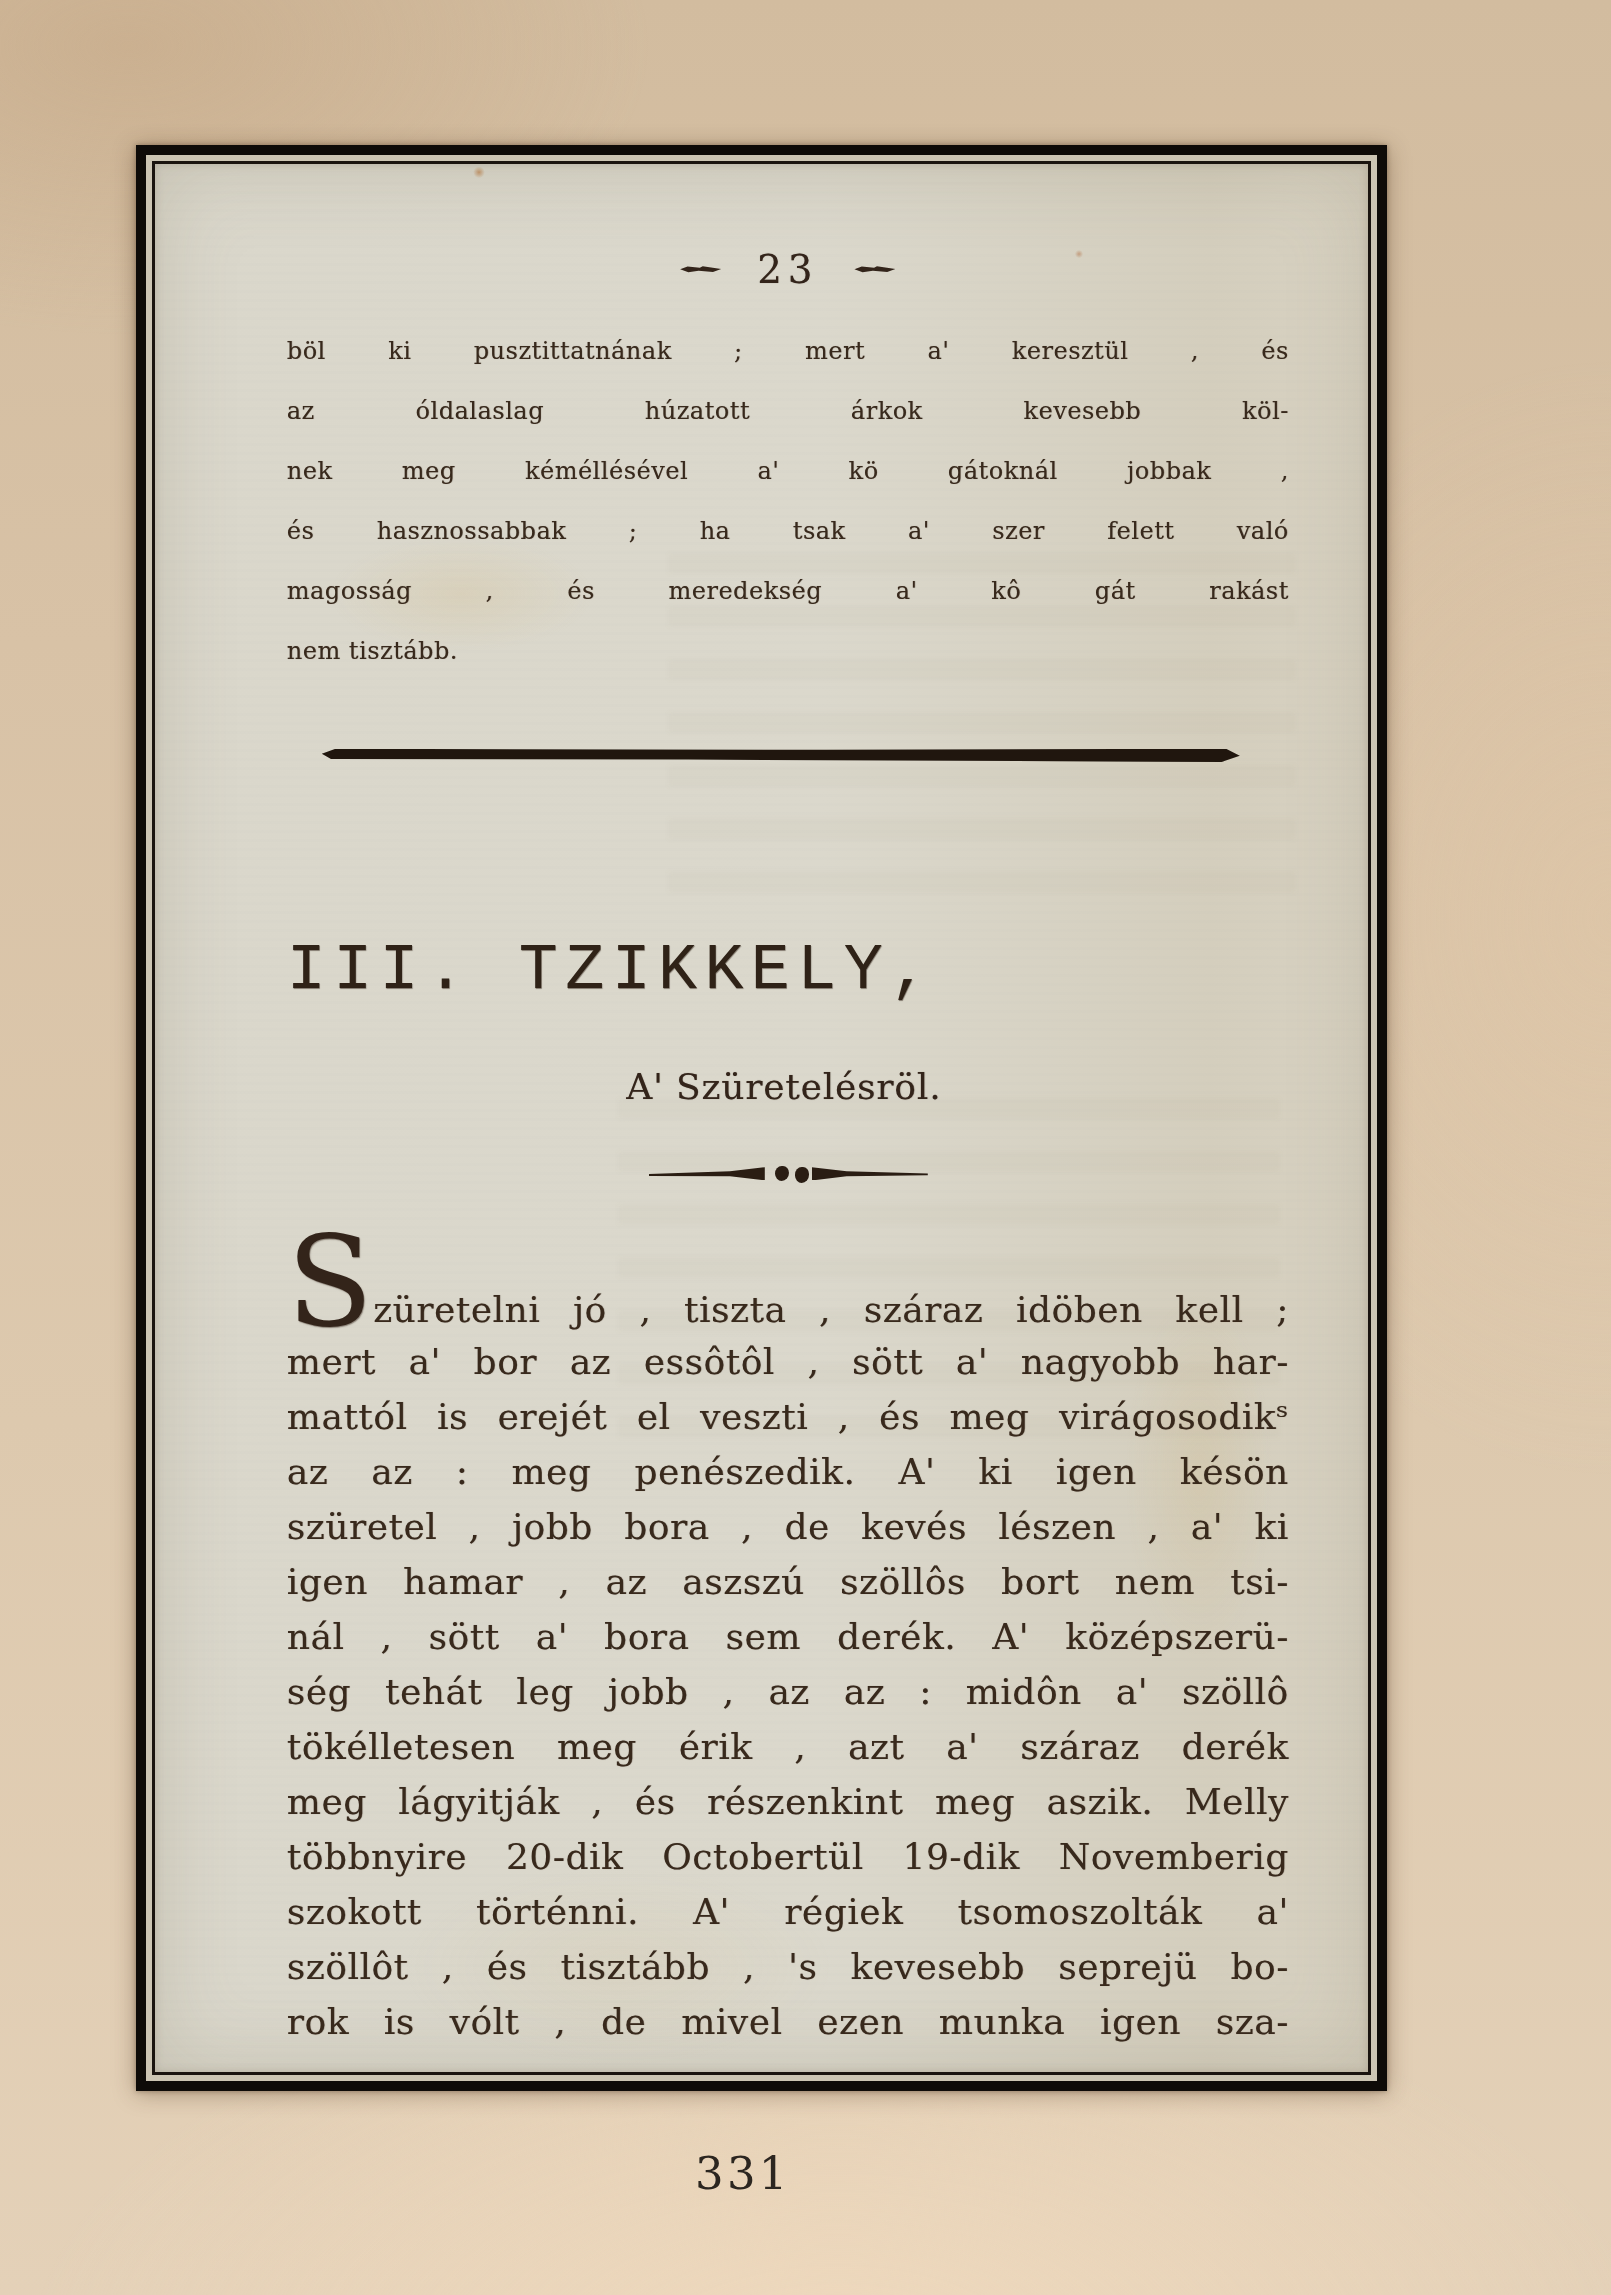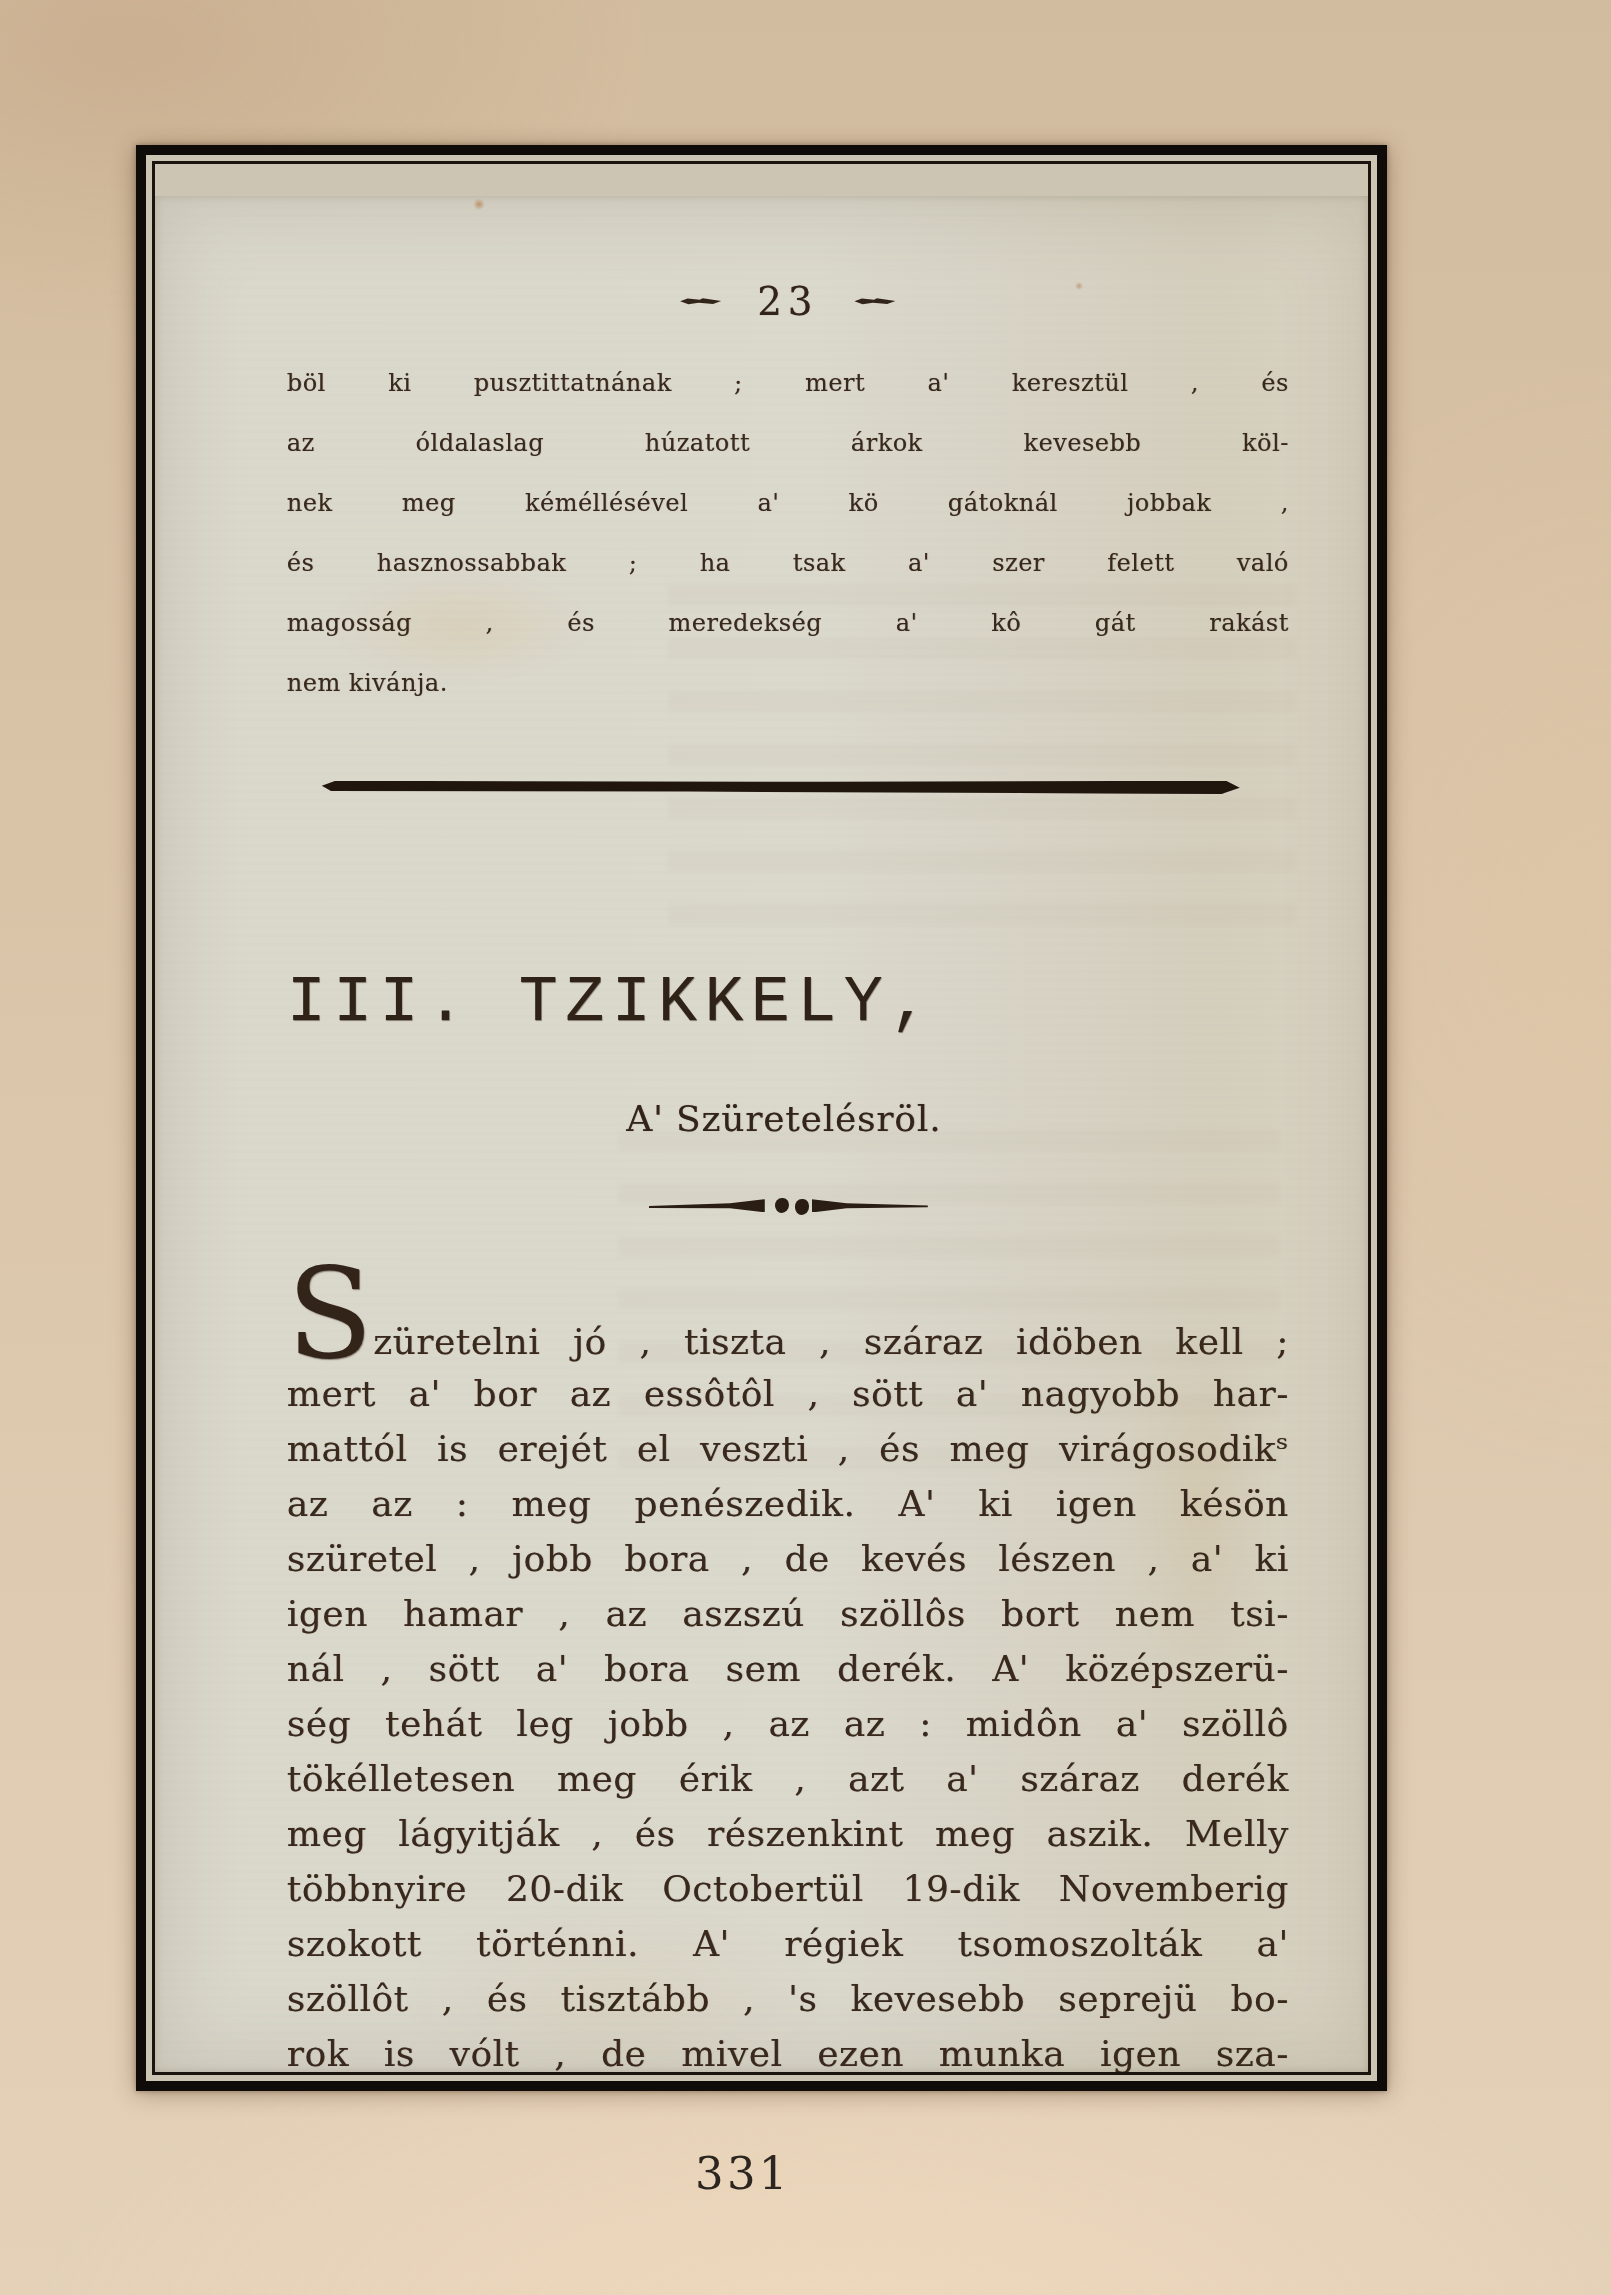--- a/index.html
+++ b/index.html
@@ -27,21 +27,20 @@
       radial-gradient(circle 5.8px at 324px 8.3px, rgba(180,100,30,.55), rgba(180,100,30,0) 100%),
       radial-gradient(circle 4.1px at 924px 90px, rgba(165,80,25,.4), rgba(165,80,25,0) 100%),
       radial-gradient(ellipse 132px 58px at 306px 430px, rgba(205,165,85,.14), rgba(205,165,85,0) 100%),
       radial-gradient(ellipse 74px 182px at 1044px 1311px, rgba(200,160,80,.12), rgba(200,160,80,0) 100%),
       radial-gradient(ellipse 215px 99px at 463px 1803px, rgba(200,170,110,.10), rgba(200,170,110,0) 100%),
       linear-gradient(90deg,#dad7cb 0%,#dbd8cc 55%,#d4cebd 87%,#d8d2c2 100%),
       linear-gradient(180deg,#dcd9ce 0%,#d7d3c7 40%,#d6d2c5 100%);
     background-blend-mode:normal;
     box-shadow:inset 0 0 74px 10px rgba(115,98,70,.17), inset 0 0 8.3px rgba(90,78,58,.22);
     color:#38291c;
-    margin-top:32px;
   }
   .texture{
     position:absolute;inset:0;pointer-events:none;opacity:.5;
     background:repeating-linear-gradient(180deg, rgba(150,160,170,.045) 0 3.3px, rgba(0,0,0,0) 3.3px 9px);
   }
   .bleed{
     position:absolute;pointer-events:none;filter:blur(2.5px);opacity:.55;
     background:repeating-linear-gradient(180deg, rgba(135,130,95,.07) 0 21.5px, rgba(0,0,0,0) 21.5px 53px);
   }
   .bleed.b1{left:513px;top:389px;width:628px;height:347px;}
@@ -128,21 +127,21 @@
         <span class="num">23</span>
         <span class="dash"></span>
       </div>
 
       <div class="para-top">
         <div class="line">böl ki pusztittatnának ; mert a' keresztül , és</div>
         <div class="line">az óldalaslag húzatott árkok kevesebb köl-</div>
         <div class="line">nek meg kéméllésével a' kö gátoknál jobbak ,</div>
         <div class="line">és hasznossabbak ; ha tsak a' szer felett való</div>
         <div class="line">magosság , és meredekség a' kô gát rakást</div>
-        <div class="line short">nem kivánja.</div>
+        <div class="line short">nem tisztább.</div>
       </div>
 
       <div class="rule"></div>
 
       <div class="chapter-title">III. TZIKKELY,</div>
       <div class="chapter-sub">A' Szüretelésröl.</div>
 
       <div class="ornament">
         <span class="orn-left"></span>
         <span class="orn-dot d1"></span>

